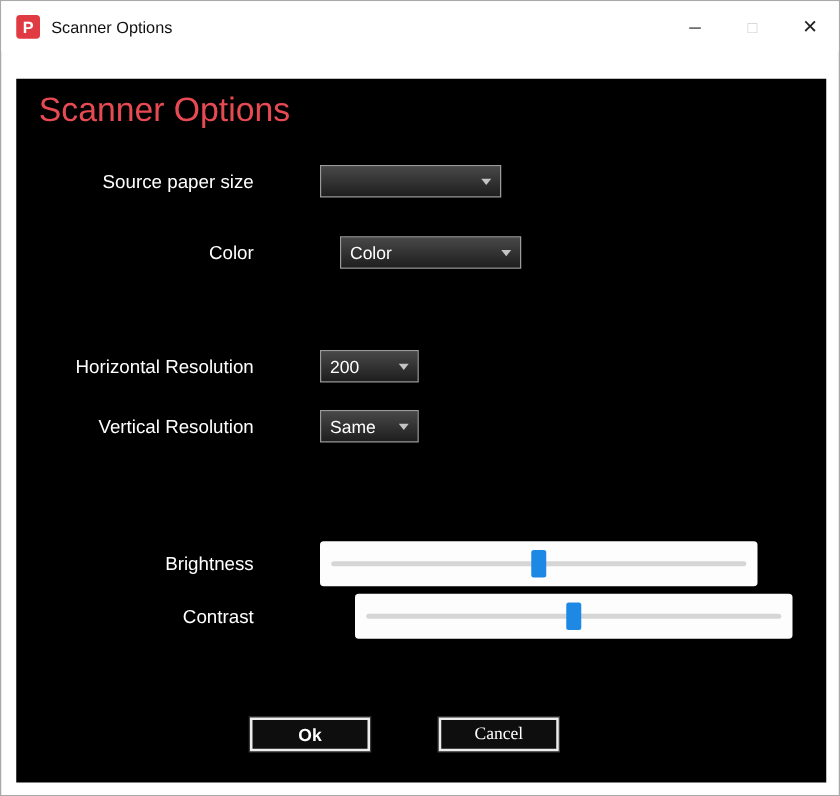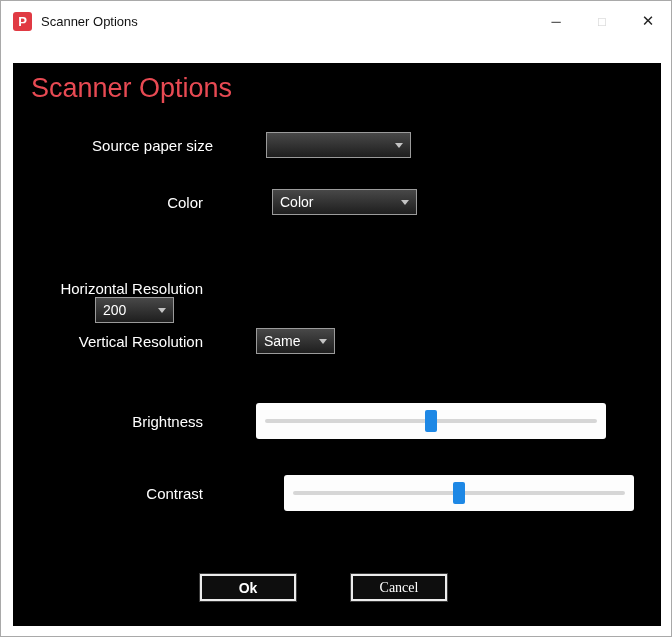--- a/index.html
+++ b/index.html
@@ -134,53 +134,53 @@
       <div class="ctrl close">
         <span>✕</span>
       </div>
     </div>
   </div>
 
   <div class="panel">
 
     <div class="heading">Scanner Options</div>
 
-    <div class="row" style="top: 69px; padding-left: 10px;">
+    <div class="row" style="top: 69px;">
       <div class="lbl">Source paper size</div>
       <div class="combo wide">
         <span></span>
         <span class="chev"></span>
       </div>
     </div>
 
     <div class="row" style="top: 126px; gap: 16px;">
       <div class="lbl">Color</div>
       <div class="combo wide">
         <span>Color</span>
         <span class="chev"></span>
       </div>
     </div>
 
-    <div class="row" style="top: 217px; flex-direction: column;">
+    <div class="row" style="top: 217px;">
       <div class="lbl">Horizontal Resolution</div>
       <div class="combo narrow">
         <span>200</span>
         <span class="chev"></span>
       </div>
     </div>
 
     <div class="row" style="top: 265px;">
       <div class="lbl">Vertical Resolution</div>
       <div class="combo narrow">
         <span>Same</span>
         <span class="chev"></span>
       </div>
     </div>
 
-    <div class="row" style="top: 340px; justify-content: center;">
+    <div class="row" style="top: 370px; justify-content: center;">
       <div class="lbl">Brightness</div>
       <div class="slider">
         <div class="track"></div>
         <div class="thumb" style="left: 50%;"></div>
       </div>
     </div>
 
     <div class="row" style="top: 412px; gap: 28px;">
       <div class="lbl">Contrast</div>
       <div class="slider">

